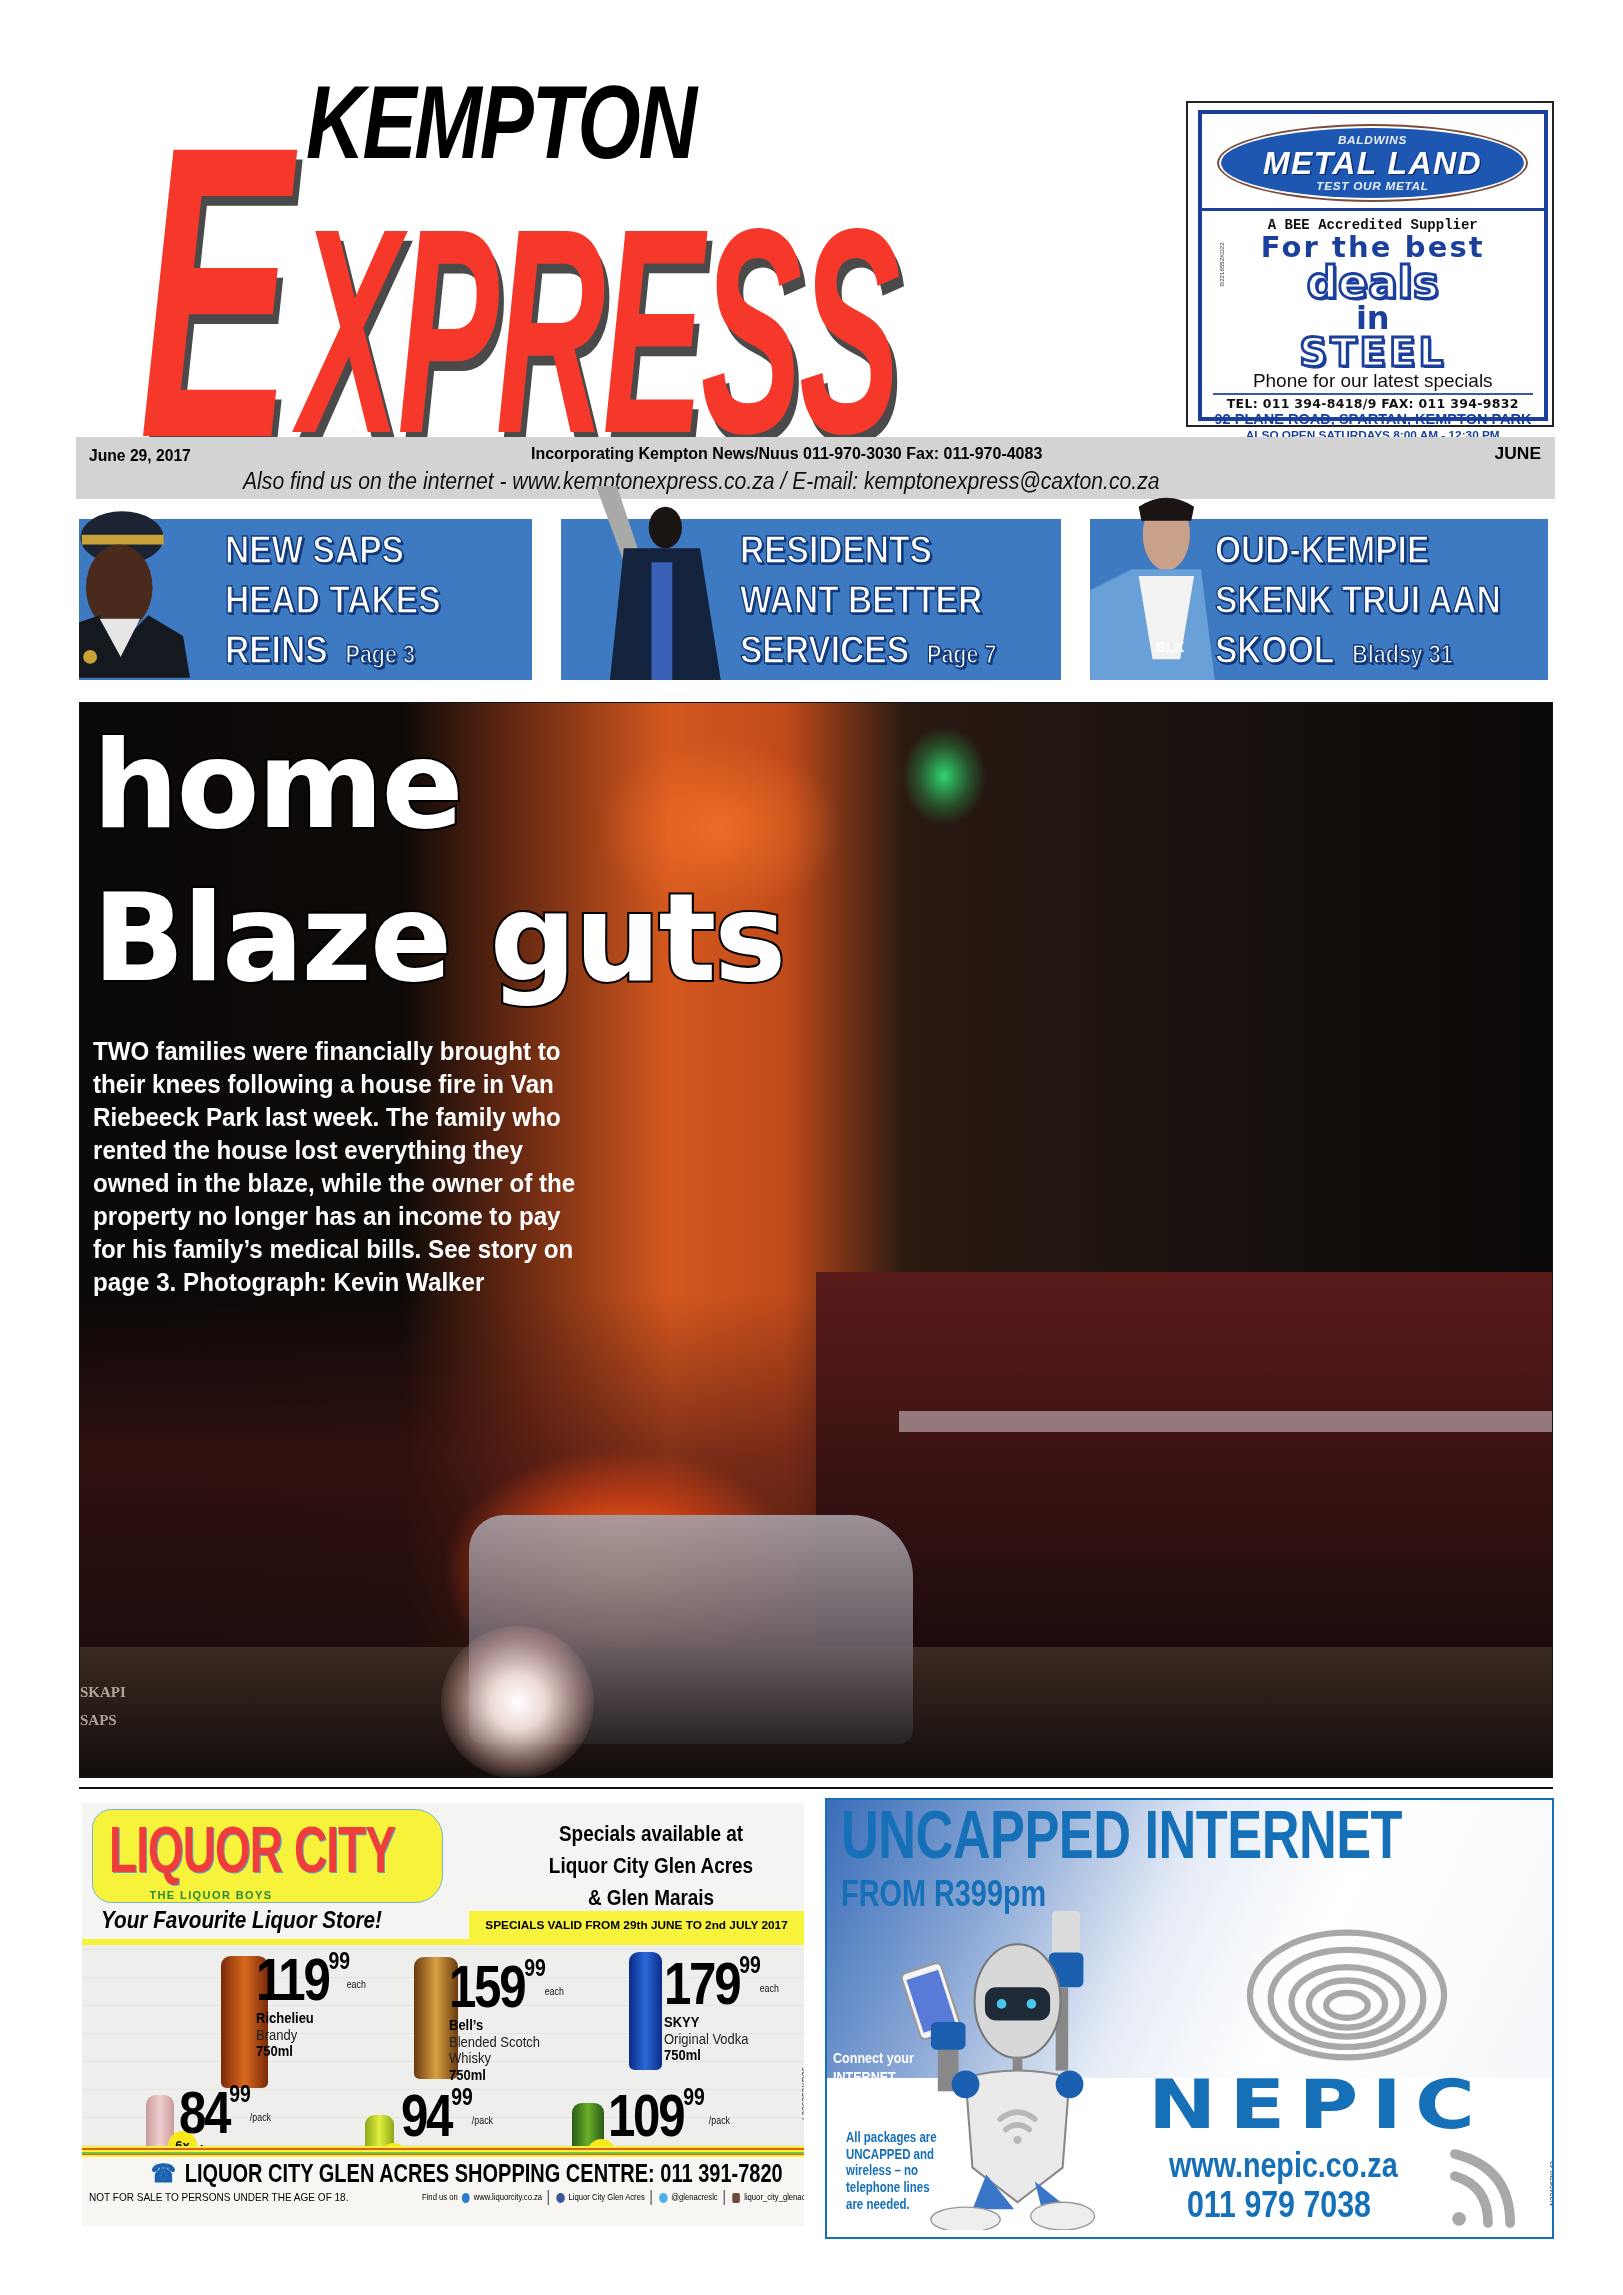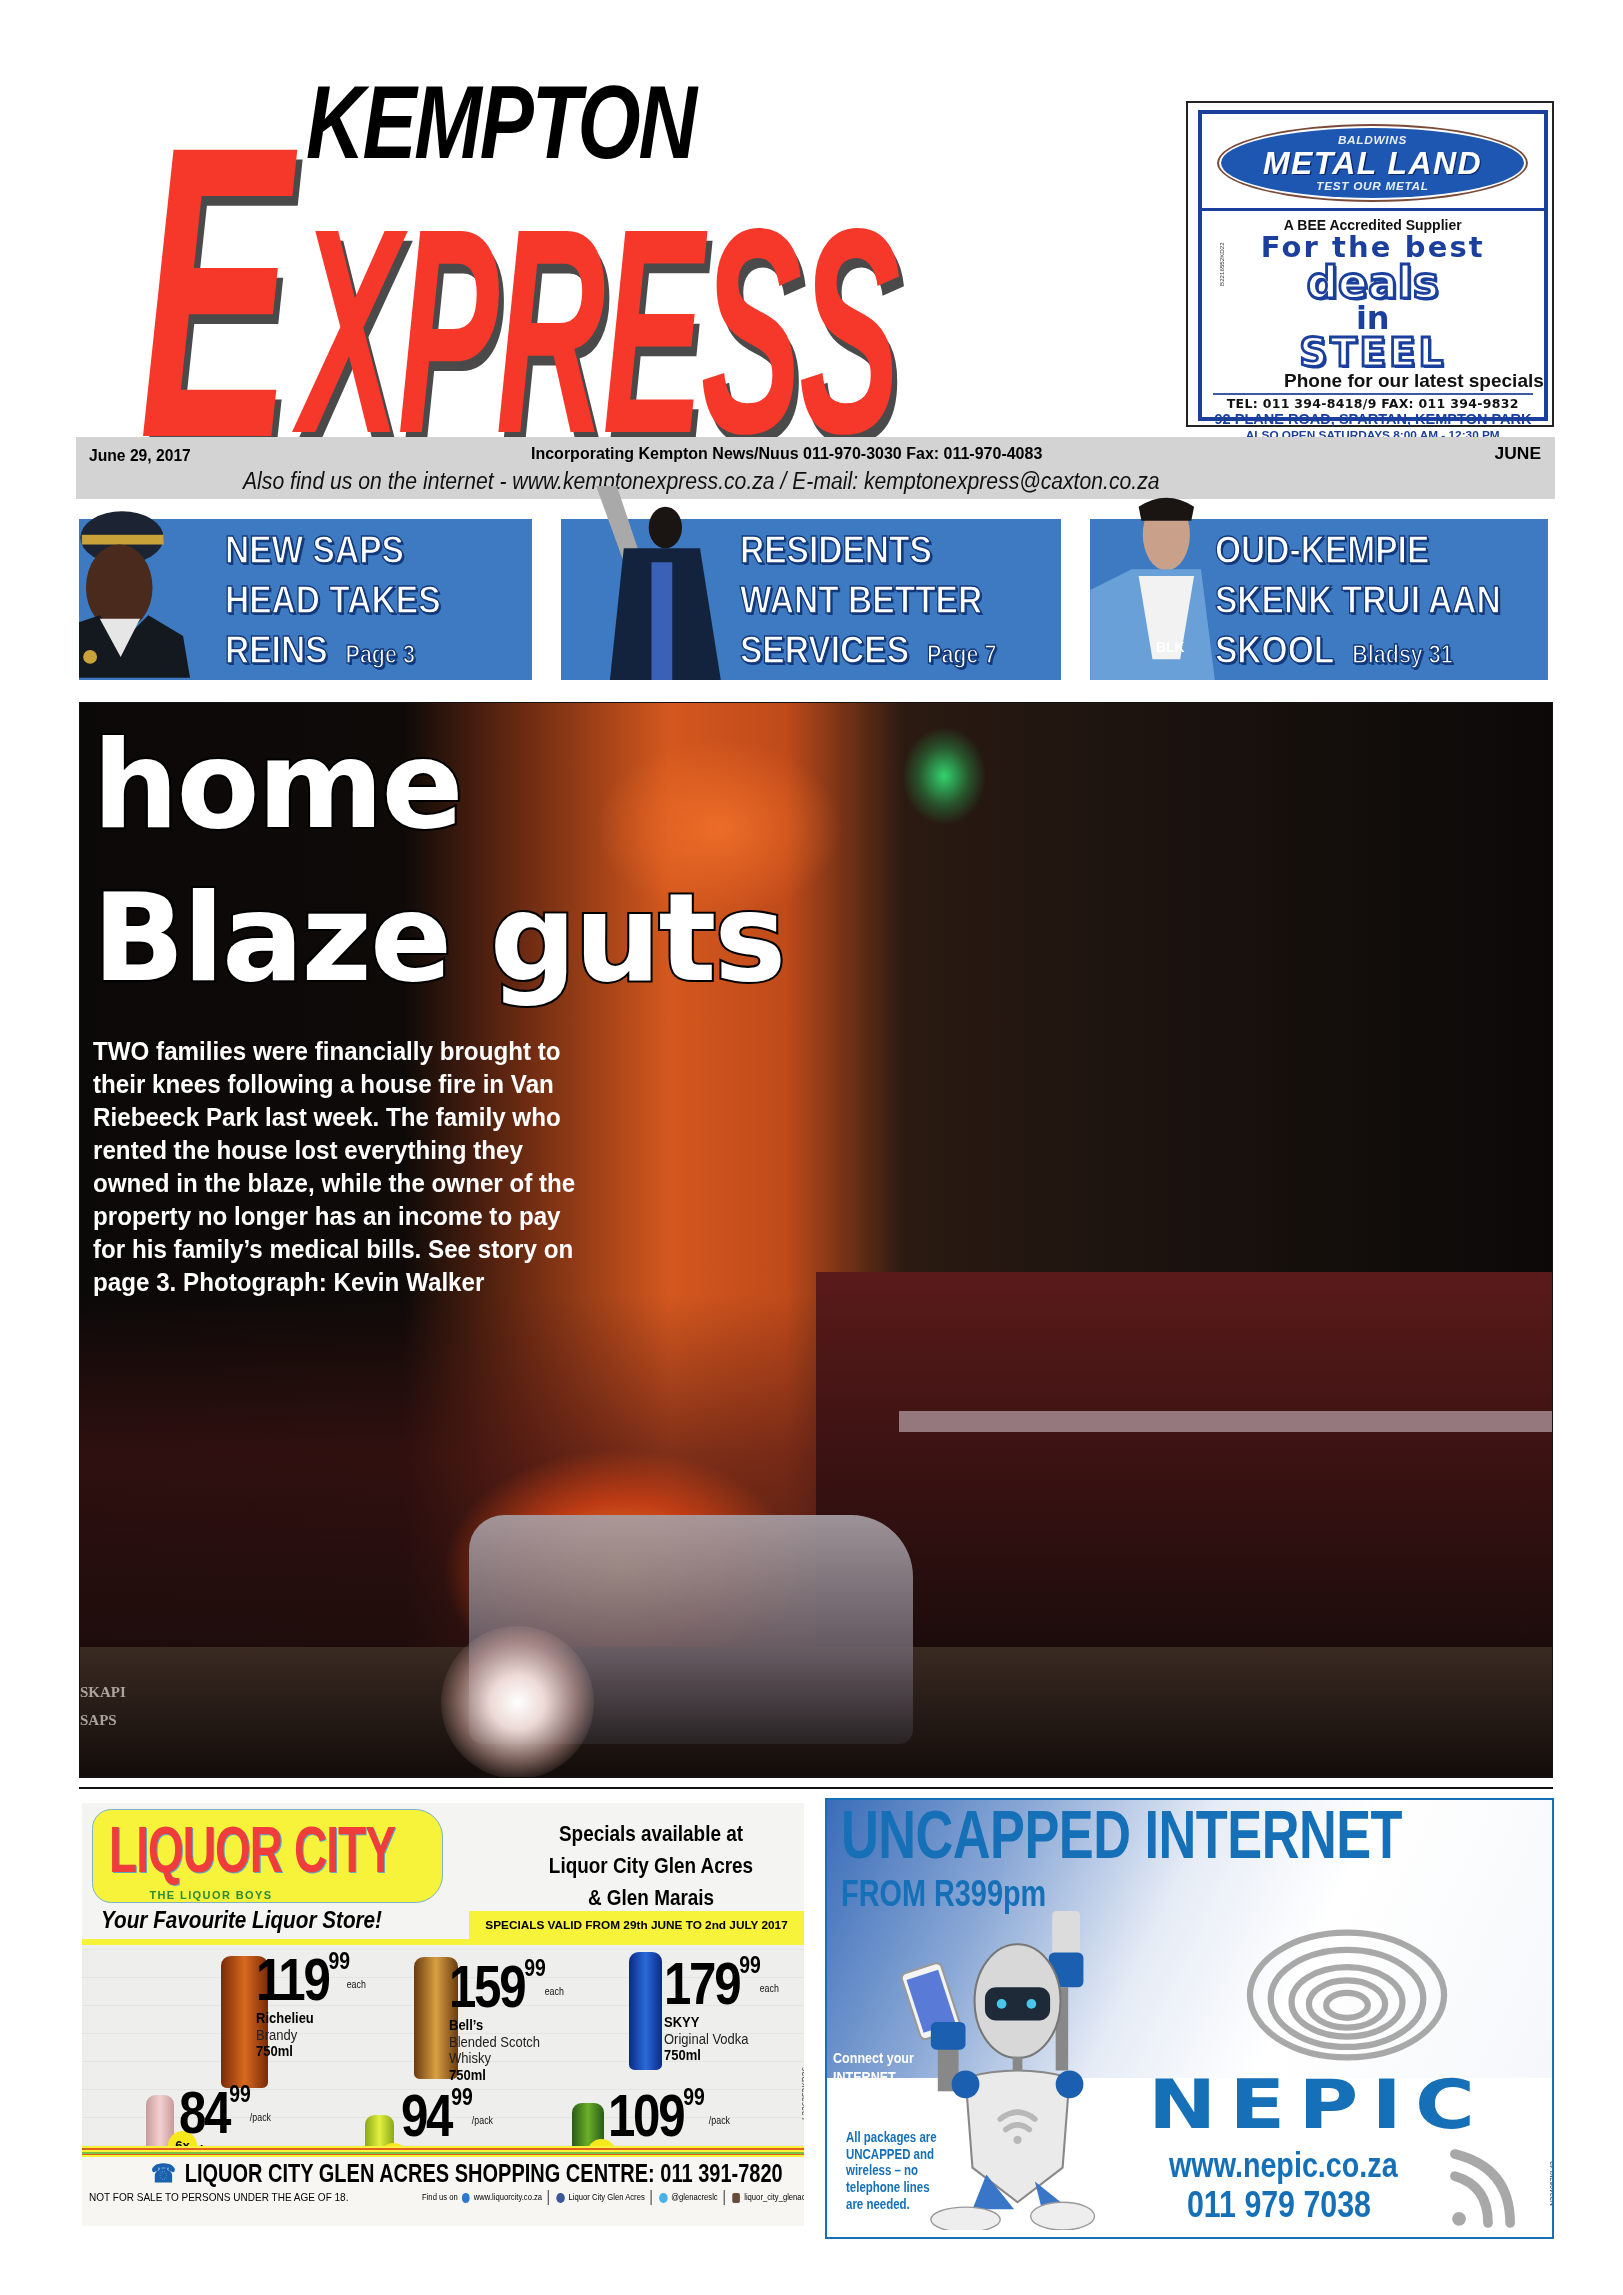--- a/index.html
+++ b/index.html
@@ -38,28 +38,28 @@
     position: absolute; left: 15.3px; top: 9.7px; width: 311px; height: 78px;
     border-radius: 50%; border: 2.1px solid #7a4a3a; padding: 2.1px;
   }
   .ml-oval-fill {
     width: 100%; height: 100%; border-radius: 50%; background: #1d57b2;
     display: flex; flex-direction: column; align-items: center; justify-content: center; color: #fff;
   }
   .ml-baldwins { font-weight: bold; font-style: italic; font-size: 11.8px; letter-spacing: 0.7px; color: #e8eef8; }
   .ml-brand { font-weight: bold; font-style: italic; font-size: 32px; letter-spacing: 1.4px; line-height: 1; text-shadow: 1.4px 1.4px 0 #0a2a70; }
   .ml-test { font-weight: bold; font-style: italic; font-size: 11.8px; color: #e8eef8; letter-spacing: 0.7px; }
-  .ml-bee { text-align: center; font-weight: bold; font-size: 14px; margin-top: 5.6px; color: #111; font-family: Liberation Sans, sans-serif; }
+  .ml-bee { text-align: center; font-weight: bold; font-size: 14px; margin-top: 5.6px; color: #111; font-family: Liberation Mono, monospace; }
   .ml-best { text-align: center; font-weight: bold; font-size: 29px; color: #1b3f9c; line-height: 1; font-family: "DejaVu Sans", sans-serif; letter-spacing: 2.1px; }
   .ml-deals { text-align: center; font-weight: bold; font-size: 44px; line-height: 0.95; color: #fff; font-family: "DejaVu Sans", sans-serif;
     -webkit-text-stroke: 2.8px #1b3f9c; text-shadow: 2.1px 2.1px 0 #1b3f9c; }
   .ml-in { text-align: center; font-weight: bold; font-size: 32px; line-height: 0.95; color: #1b3f9c; font-family: "DejaVu Sans", sans-serif; }
   .ml-steel { text-align: center; font-weight: bold; font-size: 39px; line-height: 0.95; color: #fff; font-family: "DejaVu Sans", sans-serif; letter-spacing: 2.8px;
     -webkit-text-stroke: 2.8px #1b3f9c; text-shadow: 2.1px 2.1px 0 #1b3f9c; }
-  .ml-phone { text-align: right; font-size: 19px; font-weight: bold; color: #111; line-height: 1.1; }
+  .ml-phone { text-align: center; font-size: 19px; font-weight: normal; color: #111; line-height: 1.1; }
   .ml-rule { height: 1.4px; background: #3a5aa8; margin: 1.4px 11px; }
   .ml-tel { text-align: center; font-weight: bold; font-size: 12.5px; color: #111; font-family: "DejaVu Sans", sans-serif; letter-spacing: 0.3px; }
   .ml-addr { text-align: center; font-weight: bold; font-size: 15.3px; color: #1b3f9c; line-height: 1.1; transform: scaleX(0.95); }
   .ml-sat { text-align: center; font-weight: bold; font-size: 11.8px; color: #1b3f9c; }
   .ml-code { position: absolute; left: 16.7px; top: 172px; font-size: 6.2px; color: #333; transform: rotate(-90deg); transform-origin: left top; white-space: nowrap; }
 
   
   .infobar { position: absolute; left: 76px; top: 437px; width: 1479px; height: 62px; background: #d3d3d3; }
   .ib-date { position: absolute; left: 12.5px; top: 8.3px; font-weight: bold; font-size: 17.4px; transform: scaleX(0.9); transform-origin: left; }
   .ib-incorp { position: absolute; left: 455px; top: 5.6px; font-weight: bold; font-size: 17.4px; transform: scaleX(0.92); transform-origin: left; }

